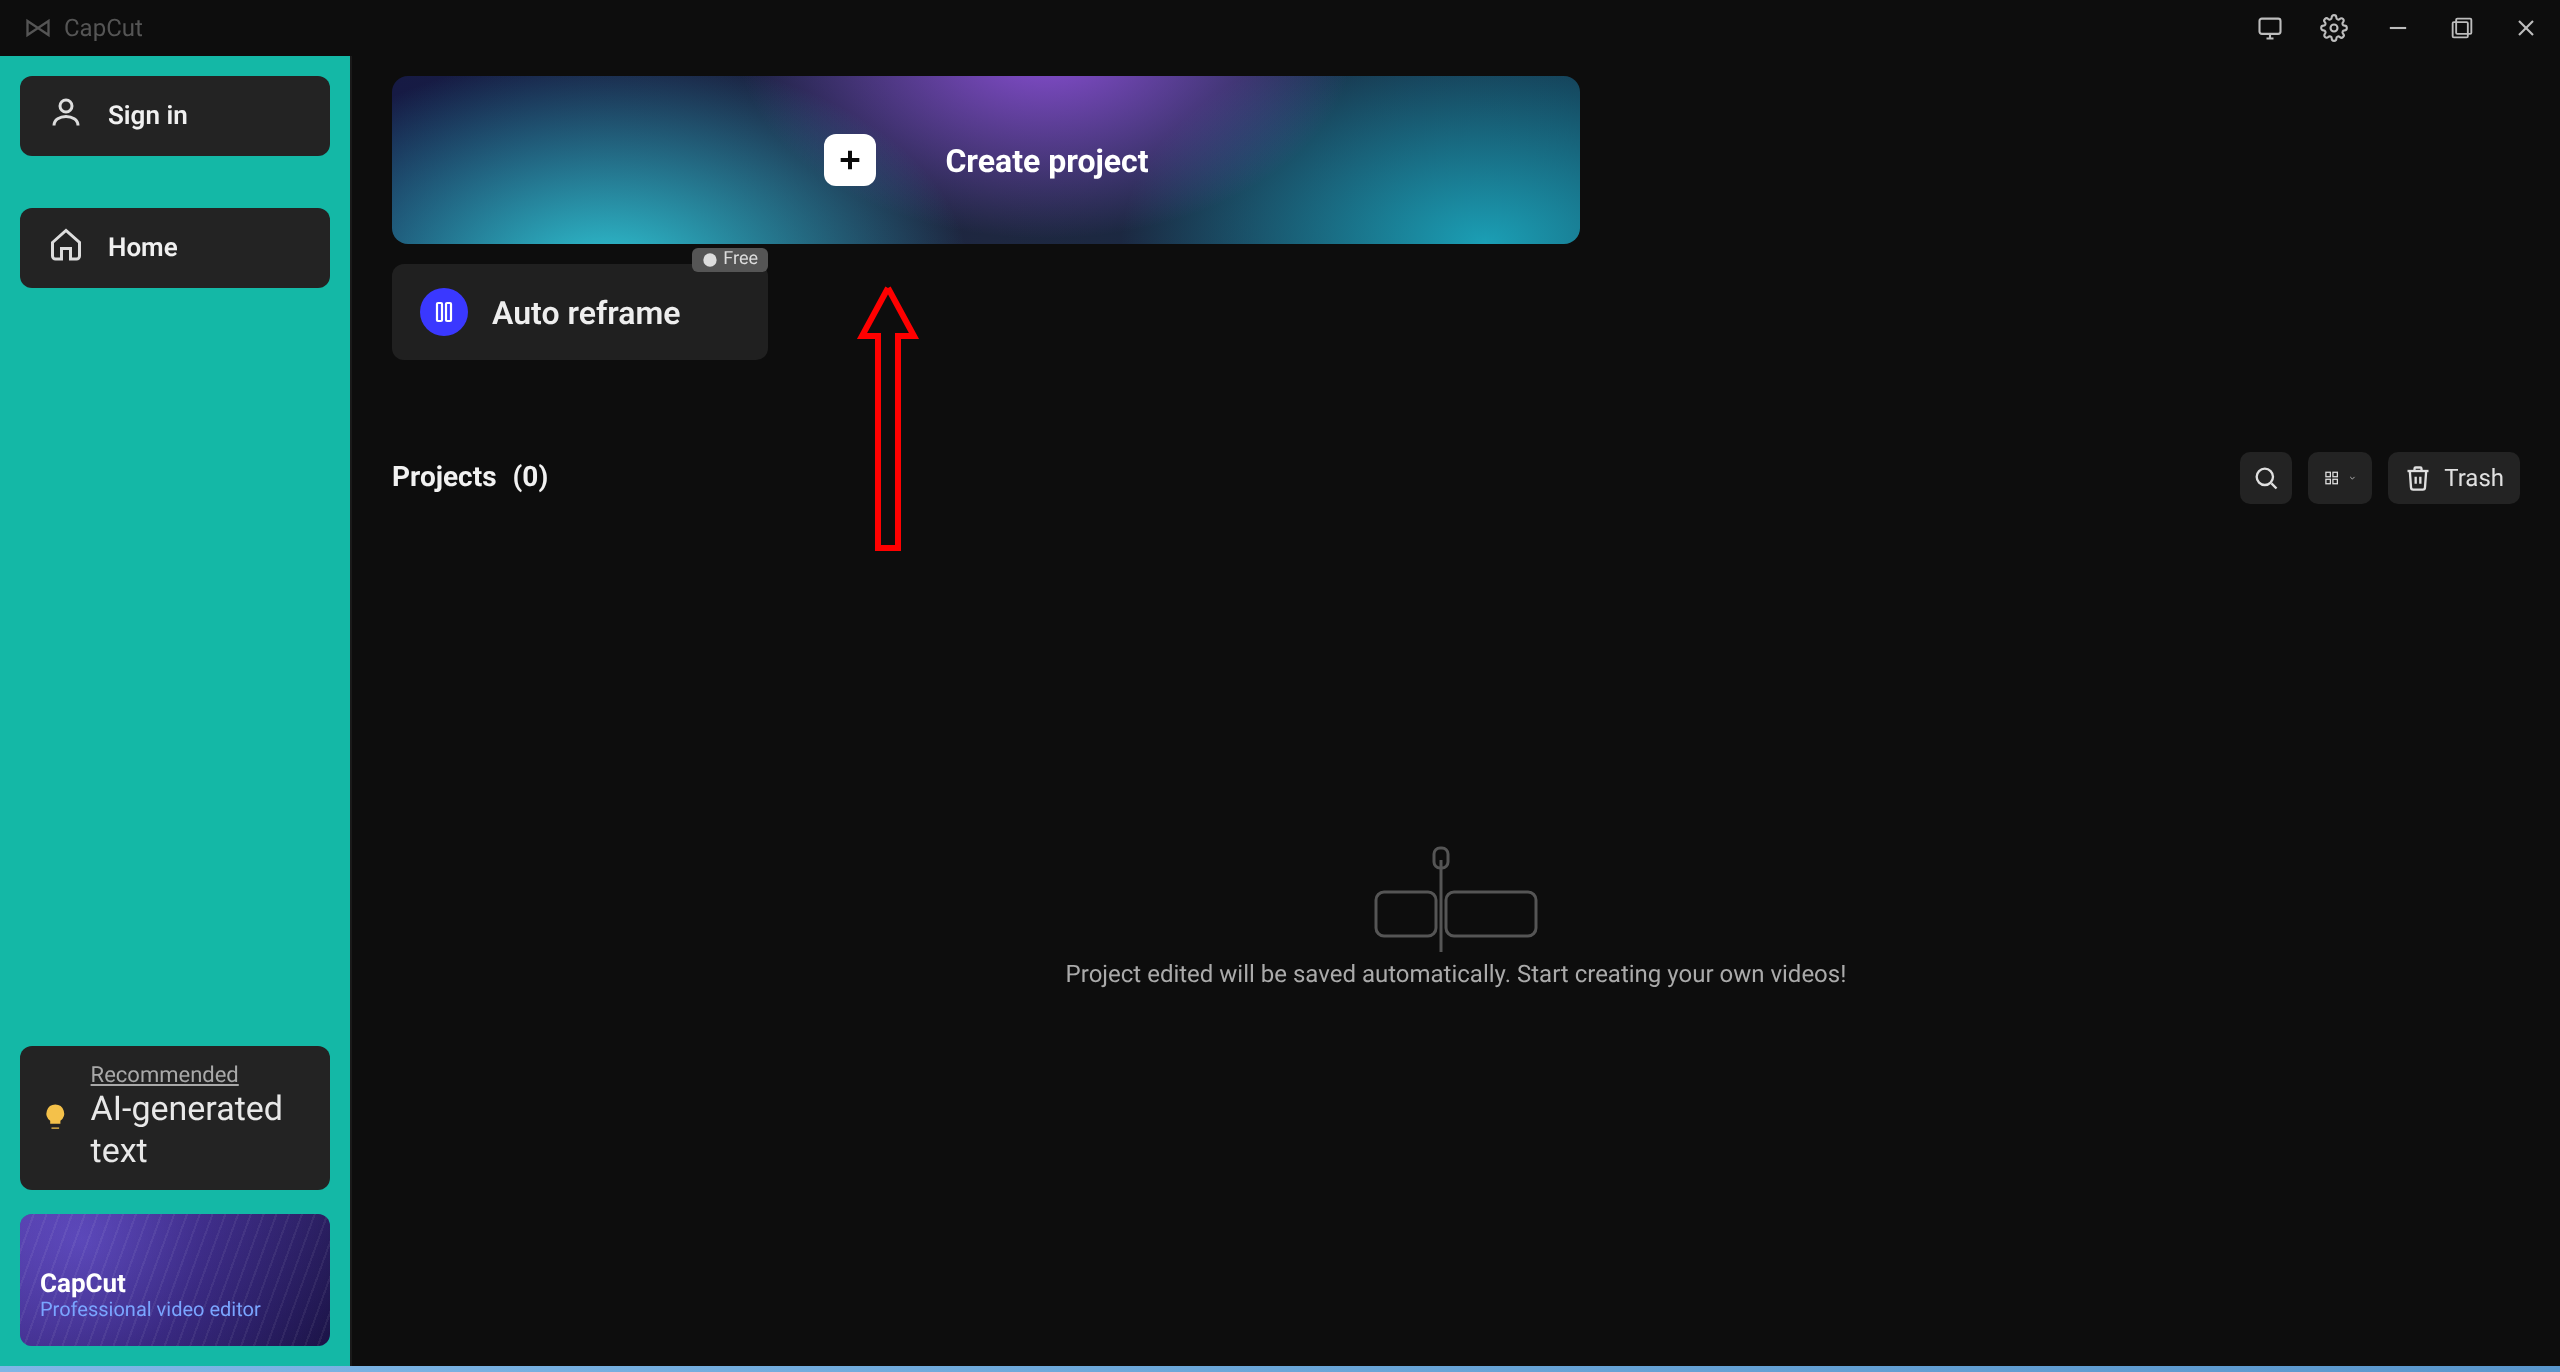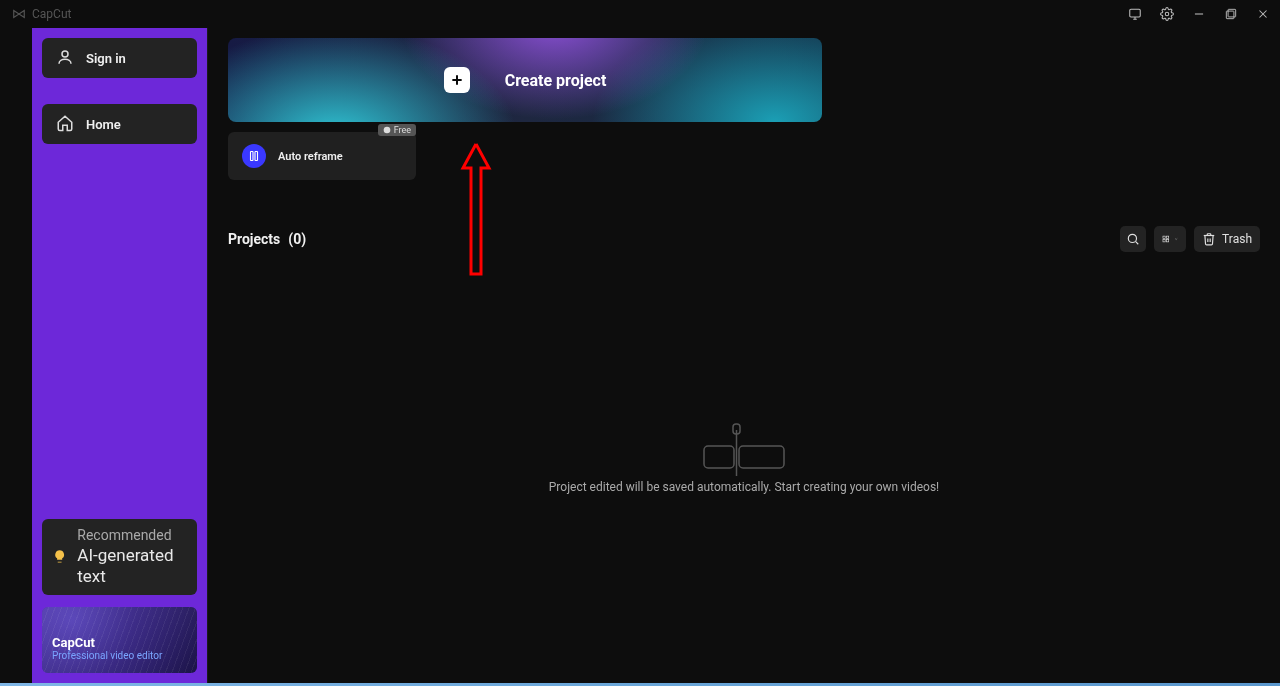--- a/index.html
+++ b/index.html
@@ -54,26 +54,25 @@
       cursor: pointer;
     }
     .titlebar-right svg { width: 14px; height: 14px; }
     .main {
       flex: 1;
       display: flex;
       min-height: 0;
     }
     .sidebar {
       width: 176px;
-      background-color: #6d28d9;
+      background-color: #14b8a6;
       border-right: 1px solid #1a1a1a;
       display: flex;
       flex-direction: column;
       padding: 10px;
-      margin-left: 32px;
     }
     .side-btn {
       display: flex;
       align-items: center;
       gap: 12px;
       background-color: #232323;
       border-radius: 6px;
       height: 40px;
       padding: 0 14px;
       font-size: 13px;
@@ -94,21 +93,21 @@
       cursor: pointer;
     }
     .promo .bulb {
       width: 18px;
       height: 18px;
       display: inline-flex;
       align-items: center;
       justify-content: center;
     }
     .promo .promo-text { display: flex; flex-direction: column; line-height: 1.25; }
-    .promo .promo-top { font-size: 14px; color: #a9a9a9; }
+    .promo .promo-top { font-size: 11px; color: #a9a9a9; text-decoration: underline; }
     .promo .promo-bot { font-size: 17px; font-weight: 400; color: #e8e8e8; }
     .promo-banner {
       margin-top: 12px;
       height: 66px;
       border-radius: 6px;
       background: radial-gradient(circle at 20% 20%, #4b3fa8 0%, #2b1e70 45%, #1a1346 100%);
       position: relative;
       padding: 12px 10px;
       display: flex;
       flex-direction: column;
@@ -190,21 +189,21 @@
     .chip .chip-ico {
       width: 24px;
       height: 24px;
       border-radius: 50%;
       background: #3a38ff;
       display: inline-flex;
       align-items: center;
       justify-content: center;
     }
     .chip .chip-ico svg { width: 12px; height: 12px; }
-    .chip .chip-label { font-size: 11px; font-weight: 600; color: #eee; }
+    .chip .chip-label { font-size: 16px; font-weight: 600; color: #eee; }
     .chip .badge {
       position: absolute;
       top: -8px;
       right: 0;
       background: #555;
       color: #ddd;
       font-size: 9px;
       padding: 1px 5px;
       border-radius: 3px;
       display: inline-flex;

